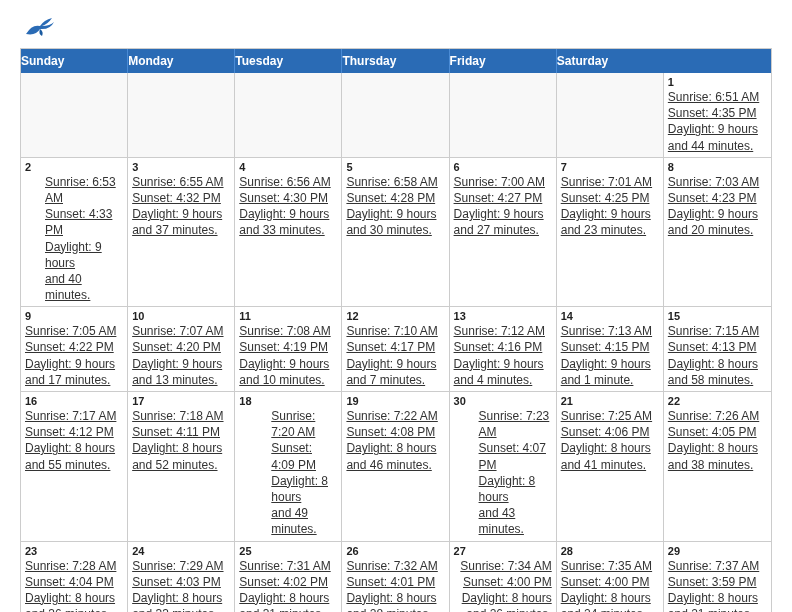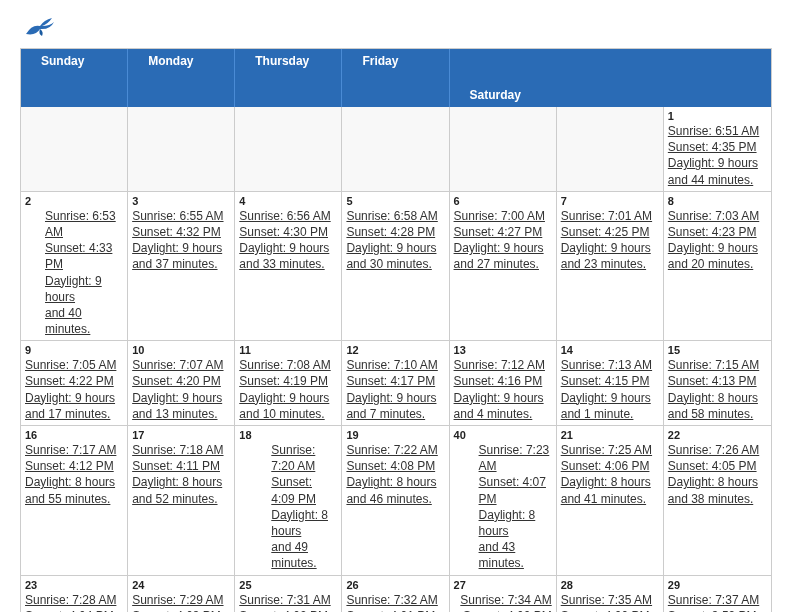--- a/index.html
+++ b/index.html
@@ -50,25 +50,25 @@
     }
     .cal-header {
       display: grid;
       grid-template-columns: repeat(7, 1fr);
       background: #2a6bb5;
     }
     .cal-header-cell {
       color: #fff;
       font-size: 12px;
       font-weight: bold;
-      padding: 5px 20px;
+      padding: 5px 0;
       text-align: left;
       border-right: 1px solid #4a8bd5;
     }
-    .cal-header-cell:last-child { border-right: none; margin-top: 34px; }
+    .cal-header-cell:last-child { border-right: none; }
     .cal-body {
       flex: 1;
       display: flex;
       flex-direction: column;
     }
     .cal-row {
       display: grid;
       grid-template-columns: repeat(7, 1fr);
       flex: 1;
       border-bottom: 1px solid #ccc;
@@ -118,20 +118,21 @@
       <h1></h1>
       <h2></h2>
     </div>
   </div>
 
   <div class="calendar">
     <div class="cal-header">
 
     <div class="cal-header-cell">Sunday</div>
         <div class="cal-header-cell">Monday</div>
+        <div class="cal-header-cell">Tuesday</div>
         <div class="cal-header-cell">Thursday</div>
         <div class="cal-header-cell">Friday</div>
         <div class="cal-header-cell">Saturday</div>
       </div>
     <div class="cal-body">
 
     <div class="cal-row">
           <div class="cal-cell empty"></div>
           <div class="cal-cell empty"></div>
           <div class="cal-cell empty"></div>
@@ -271,21 +272,21 @@
 and 49 minutes.</div>
           </div>
           <div class="cal-cell">
             <span class="day-num">19</span>
             <div class="day-info" style="white-space: pre-line;">Sunrise: 7:22 AM
 Sunset: 4:08 PM
 Daylight: 8 hours
 and 46 minutes.</div>
           </div>
           <div class="cal-cell">
-            <span class="day-num">40</span>
+            <span class="day-num">30</span>
             <div class="day-info" style="white-space: pre-line; margin-left: 25px;">Sunrise: 7:23 AM
 Sunset: 4:07 PM
 Daylight: 8 hours
 and 43 minutes.</div>
           </div>
           <div class="cal-cell">
             <span class="day-num">21</span>
             <div class="day-info" style="white-space: pre-line;">Sunrise: 7:25 AM
 Sunset: 4:06 PM
 Daylight: 8 hours

